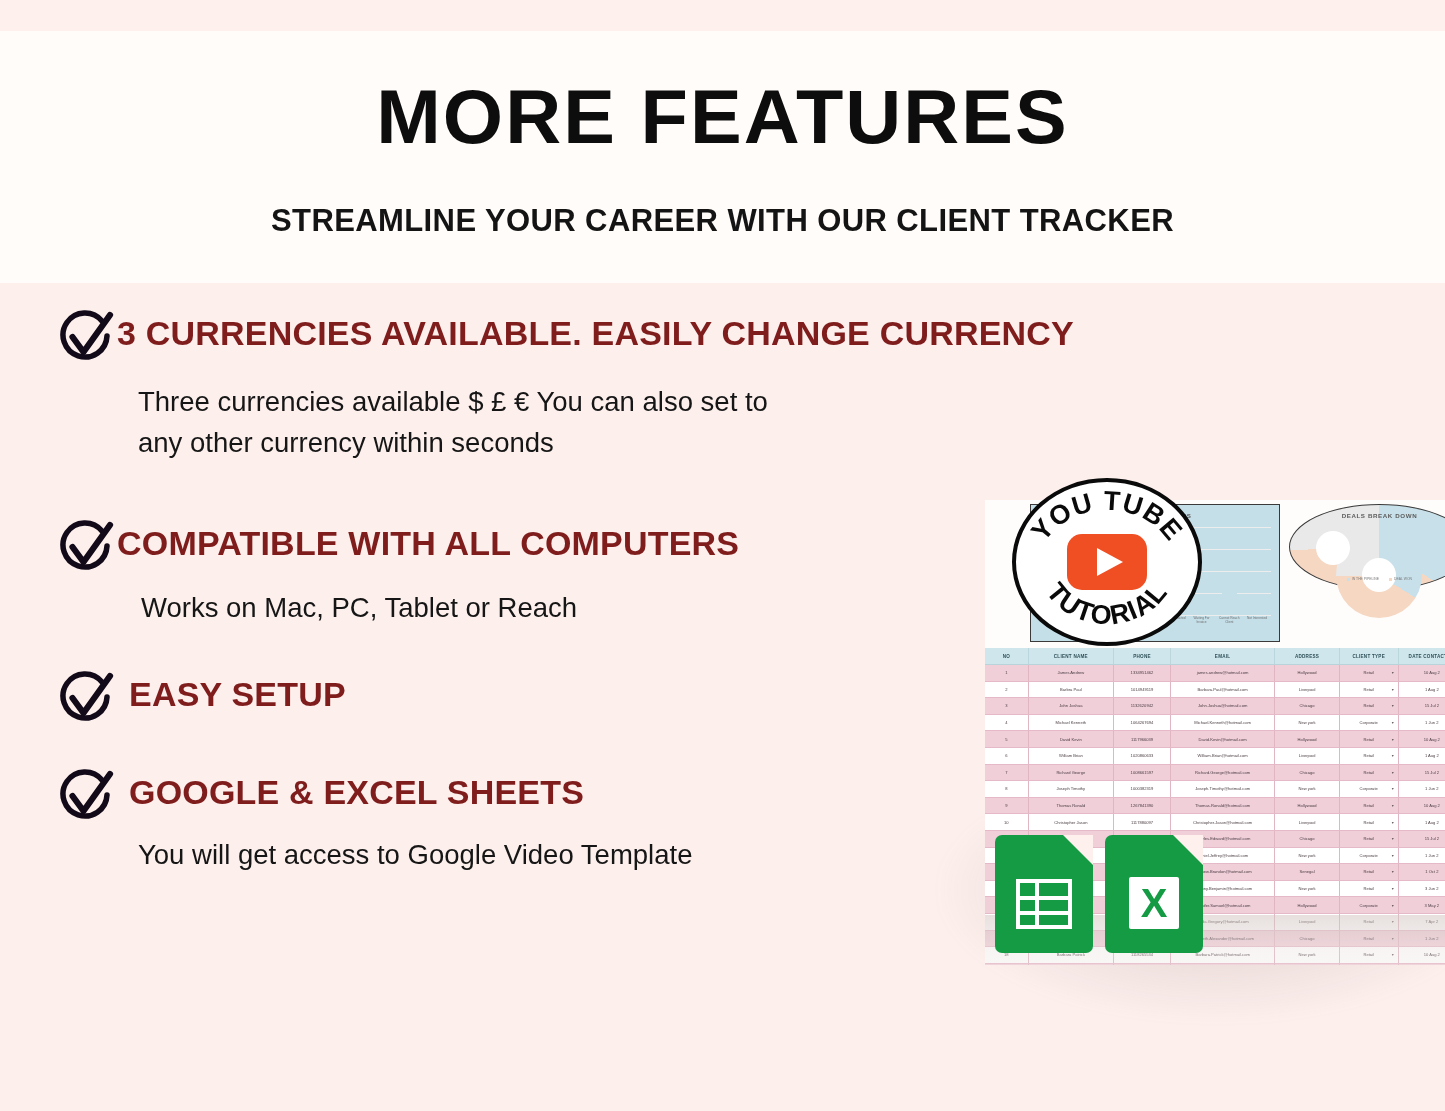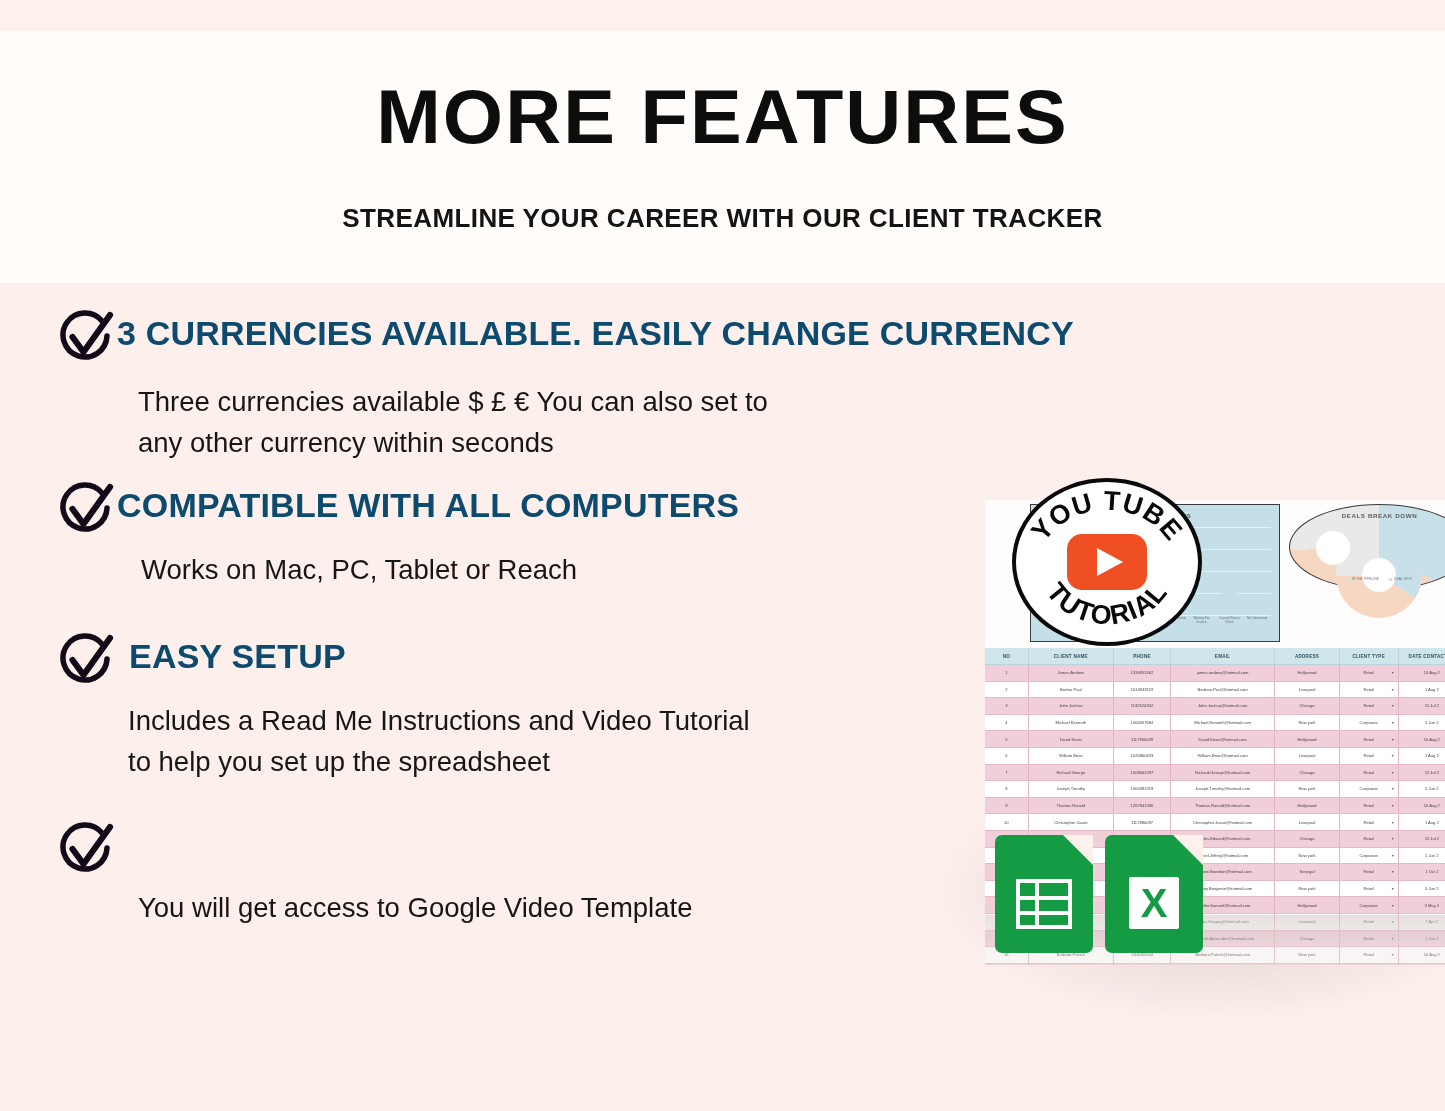--- a/index.html
+++ b/index.html
@@ -25,48 +25,48 @@
     font-size:76px;
     line-height:1;
     font-weight:700;
     letter-spacing:2px;
     color:#0d0d0d;
     font-family:"Liberation Sans", sans-serif;
     transform:scaleX(1.02);
   }
   .subtitle{
     margin-top:48px;
-    font-size:26px;
+    font-size:31px;
     font-weight:700;
     letter-spacing:0.4px;
     color:#141414;
     font-family:"Liberation Sans", sans-serif;
   }
 
   
   .features{position:absolute;left:0;top:310px;width:1050px;}
   .feature{position:relative;display:block;}
   .f-head{display:flex;align-items:flex-start;}
   .check-wrap{width:62px;min-width:62px;height:58px;position:relative;margin-left:55px;}
   .check-wrap svg{position:absolute;left:0;top:0;}
   .f-title{
-    font-size:34px;font-weight:700;letter-spacing:0.2px;color:#0c4a6e;
+    font-size:34px;font-weight:700;letter-spacing:0.2px;color:#7f1d1d;
     line-height:1.05;white-space:nowrap;
     font-family:"Liberation Sans", sans-serif;
   }
   .f-desc{
     font-size:27.5px;font-weight:400;color:#161616;line-height:1.48;
     font-family:"Liberation Sans", sans-serif;
     white-space:pre-line;
   }
 
   .feature.f1 .f-title{margin-top:6px;}
   .feature.f1 .f-desc{margin-left:138px;margin-top:14px;}
 
-  .feature.f2{margin-top:19px;}
+  .feature.f2{margin-top:57px;}
   .feature.f2 .f-title{margin-top:6px;}
   .feature.f2 .f-desc{margin-left:141px;margin-top:10px;}
 
   .feature.f3{margin-top:42px;}
   .feature.f3 .f-title{margin-top:6px;margin-left:12px;text-align:center;}
   .feature.f3 .f-desc{margin-left:128px;margin-top:10px;}
 
   .feature.f4{margin-top:40px;}
   .feature.f4 .f-title{margin-top:6px;margin-left:12px;}
   .feature.f4 .f-desc{margin-left:138px;margin-top:8px;}
@@ -210,32 +210,31 @@
     <div class="feature f3">
       <div class="f-head">
         <div class="check-wrap">
           <svg width="62" height="58" viewBox="0 0 62 58">
             <path d="M47 11 A22 22 0 1 0 52 26" fill="none" stroke="#120a18" stroke-width="5.5" stroke-linecap="round"></path>
             <path d="M17.5 27 L28.5 42 L55 5" fill="none" stroke="#120a18" stroke-width="6.2" stroke-linecap="round" stroke-linejoin="round"></path>
           </svg>
         </div>
         <div class="f-title">EASY SETUP</div>
       </div>
-      <div class="f-desc">Includes a Read Me Instructions and Video Tutorial
- to help you set up the spreadsheet</div>
     </div>
 
     <div class="feature f4">
       <div class="f-head">
         <div class="check-wrap">
           <svg width="62" height="58" viewBox="0 0 62 58">
             <path d="M47 11 A22 22 0 1 0 52 26" fill="none" stroke="#120a18" stroke-width="5.5" stroke-linecap="round"></path>
             <path d="M17.5 27 L28.5 42 L55 5" fill="none" stroke="#120a18" stroke-width="6.2" stroke-linecap="round" stroke-linejoin="round"></path>
           </svg>
         </div>
+        <div class="f-title">GOOGLE &amp; EXCEL SHEETS</div>
       </div>
       <div class="f-desc">You will get access to Google Video Template</div>
     </div>
 
   </div>
 
   <div class="art">
 
     <div class="shadow-blob"></div>
 

